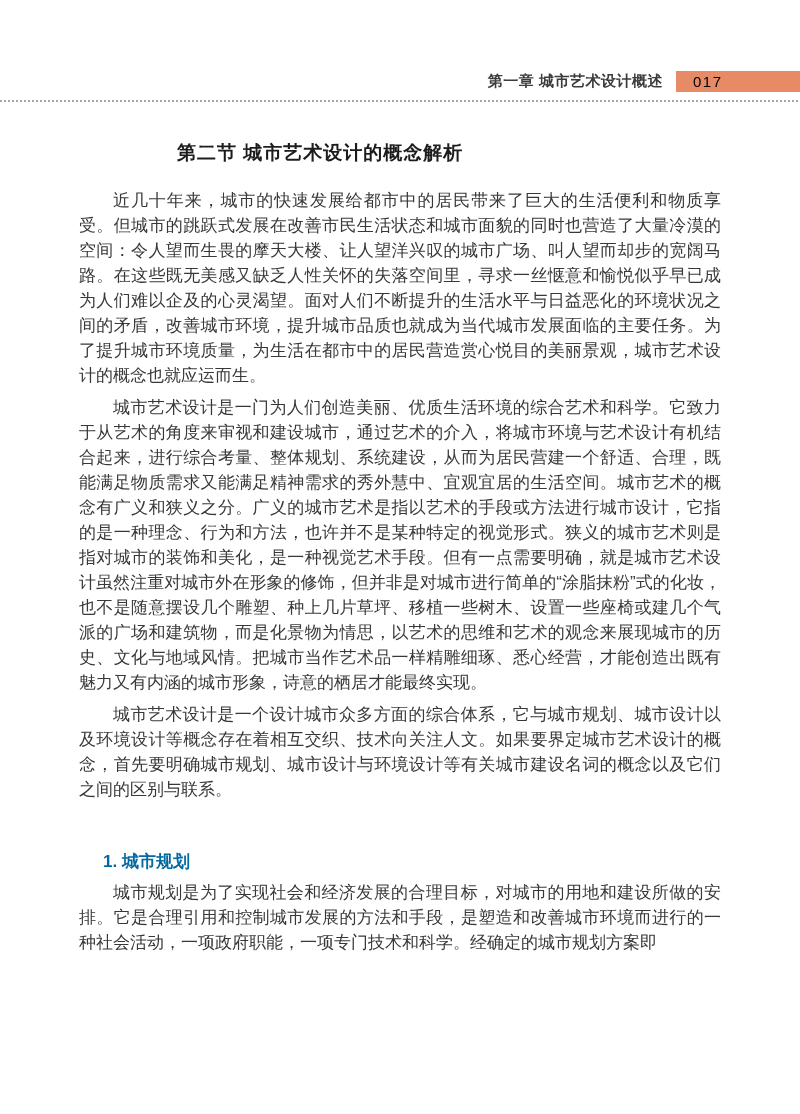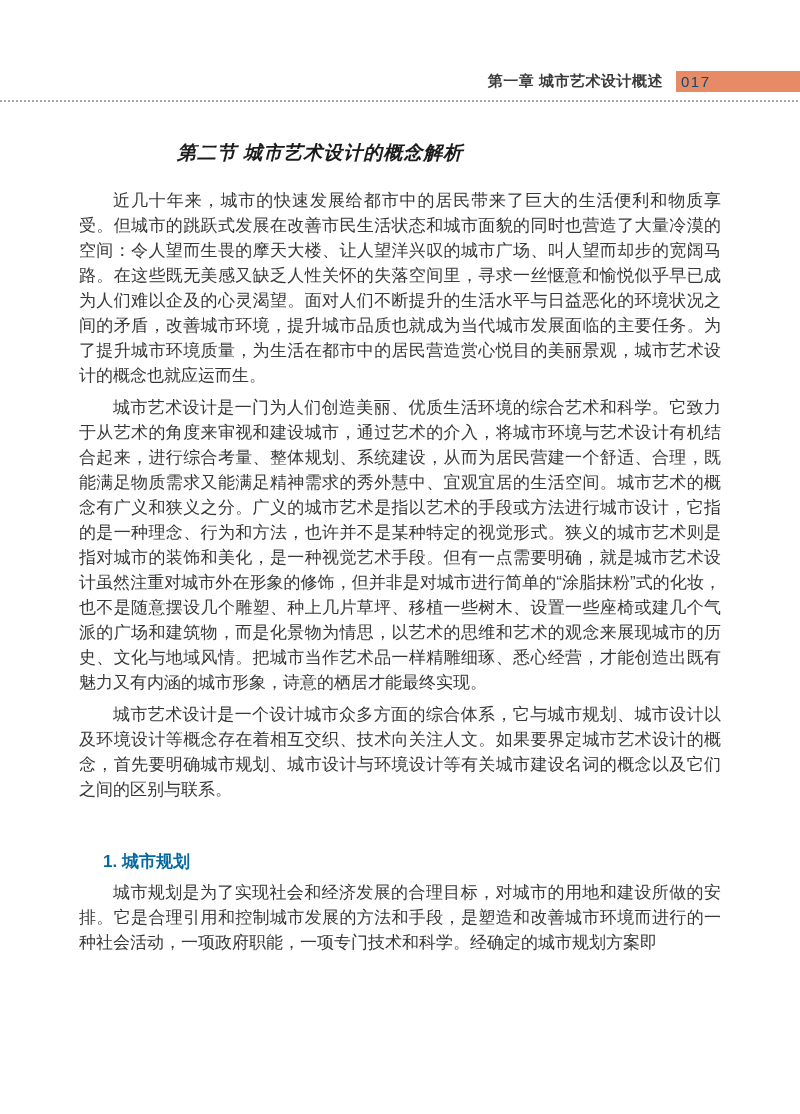--- a/index.html
+++ b/index.html
@@ -29,26 +29,26 @@
     font-weight: bold;
     color: #3c3c3c;
     letter-spacing: 0.5px;
     margin-right: 13px;
     line-height: 22px;
   }
   .pagenum-badge {
     width: 124px;
     height: 21px;
     background: #e78b67; 
-    color: #0c4a6e;
+    color: #000000;
     font-size: 15px;
     font-weight: normal;
     letter-spacing: 1.5px;
     line-height: 21px;
-    padding-left: 5px;
+    padding-left: 17px;
   }
 
   
   .header-divider {
     position: absolute;
     top: 100px;
     left: 0;
     width: 800px;
     height: 2px;
     background-image: repeating-linear-gradient(to right, #a6a6a6 0 2px, transparent 2px 4px);
@@ -62,21 +62,20 @@
     width: 656px;
     color: #383838;
   }
   .section-title {
     margin: 0 0 0 105px;
     font-size: 19px;
     font-weight: bold;
     color: #1c1c1c;
     letter-spacing: 1px;
     line-height: 23px;
-    font-style: italic;
   }
   .body-text {
     margin-top: 24px;
     font-size: 17px;
     line-height: 25px;
     text-align: justify;
   }
   .body-text p {
     margin: 7px;
     padding: 0;

